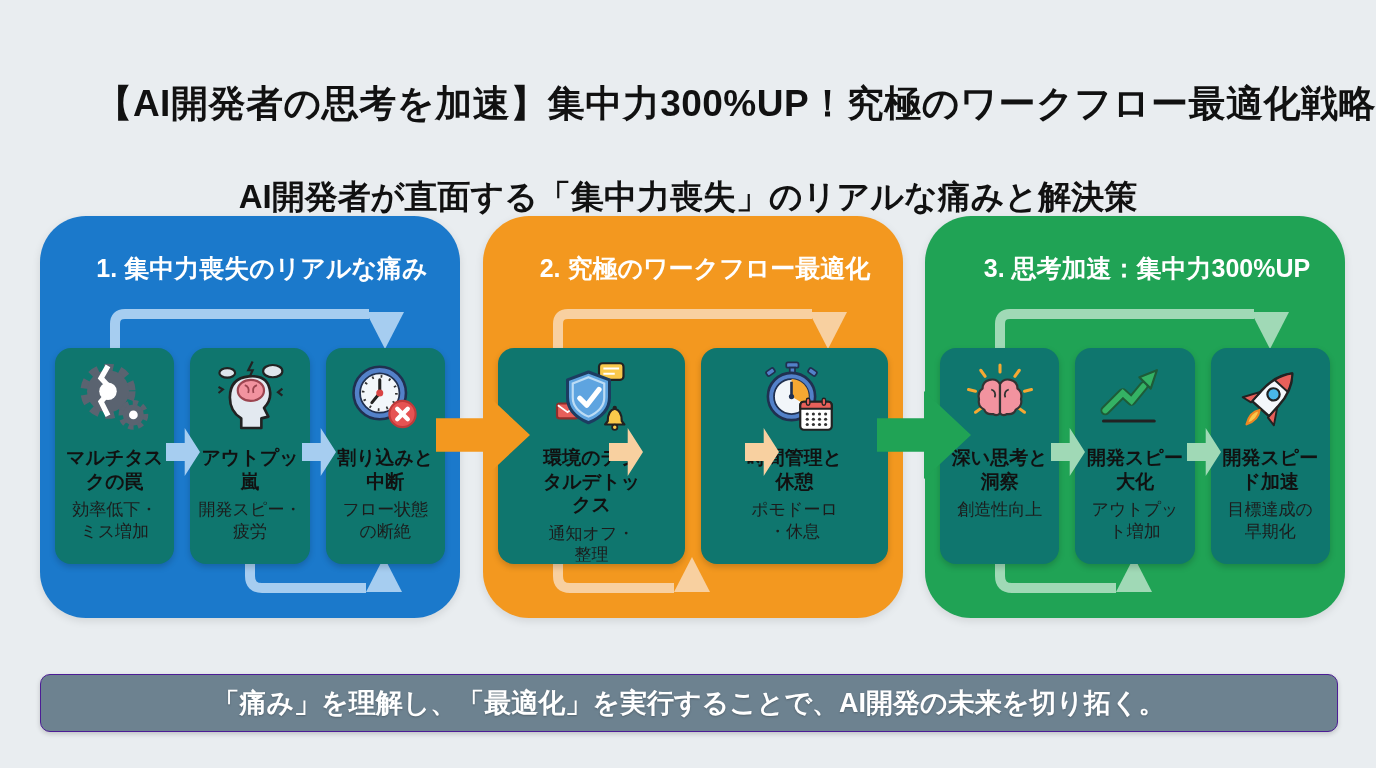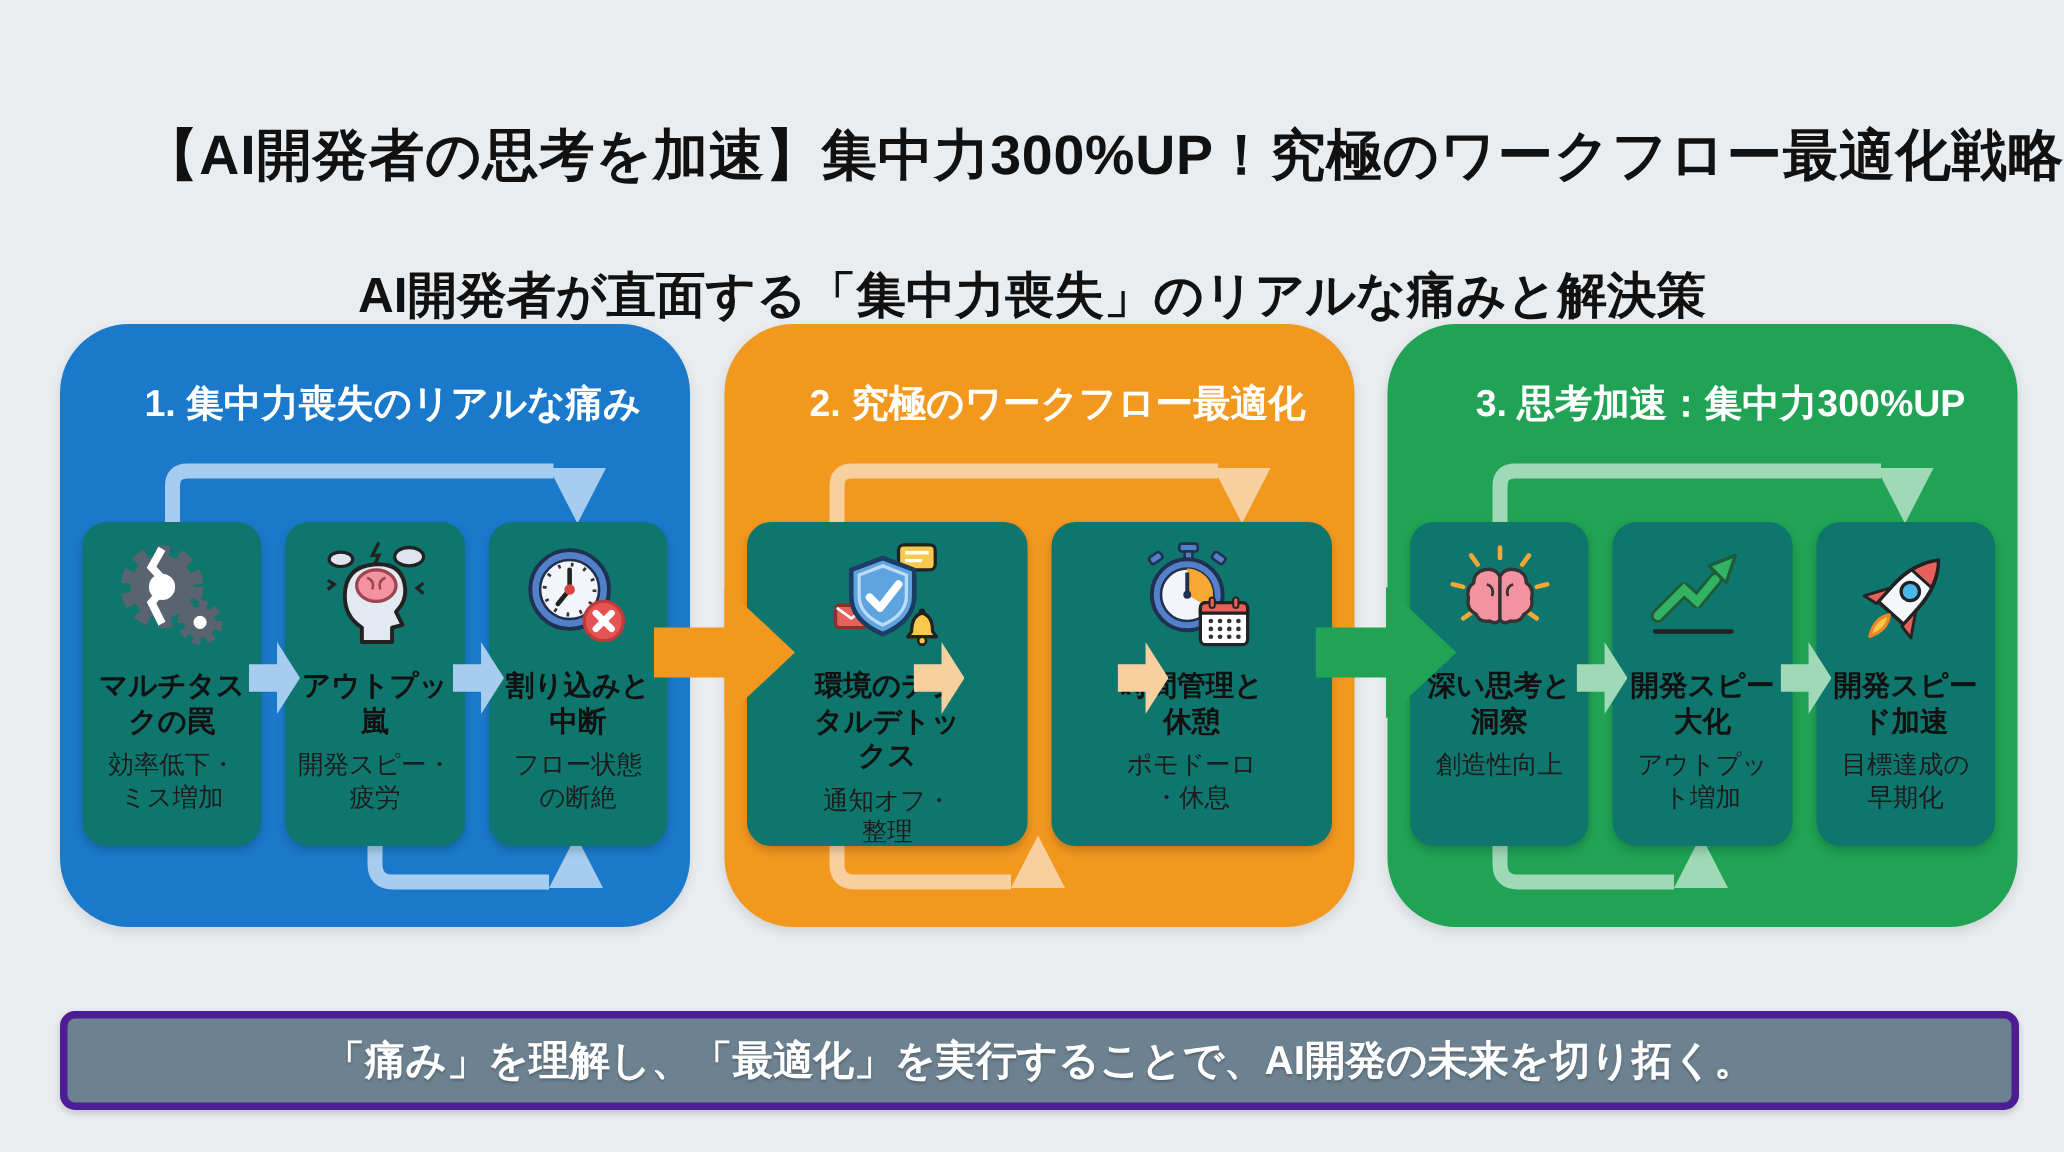--- a/index.html
+++ b/index.html
@@ -32,21 +32,21 @@
              white-space:pre-line;color:#1c1c1c;}
   .gap-arrow{position:absolute;top:212px;width:34px;height:48px;background:var(--tint);z-index:3;
              clip-path:polygon(0 31%,55% 31%,55% 0,100% 50%,55% 100%,55% 69%,0 69%);}
   .gap-arrow.g1{left:126px;}
   .gap-arrow.g2{left:262px;}
   .big-arrow{position:absolute;top:391px;width:94px;height:88px;z-index:4;
              clip-path:polygon(0 31%,50% 31%,50% 0,100% 50%,50% 100%,50% 69%,0 69%);}
   .big-arrow.orange{left:436px;background:#f3981f;}
   .big-arrow.green{left:877px;background:#20a355;}
   .footer-bar{position:absolute;left:40px;top:674px;width:1296px;height:56px;
-              background:#6d8290;border:5px solid #4c1d95;border-radius:10px;
+              background:#6d8290;border:1px solid #4c1d95;border-radius:10px;
               display:flex;align-items:center;justify-content:center;box-shadow:0 2px 5px rgba(0,0,0,0.18);}
   .footer-bar span{color:#fff;font-size:27px;font-weight:bold;
                    text-shadow:0 1px 2px rgba(0,0,0,0.25);}
 </style>
 </head>
 <body>
 
 <div class="stage">
 
   <h1 class="main-title">【AI開発者の思考を加速】集中力300%UP！究極のワークフロー最適化戦略</h1>

